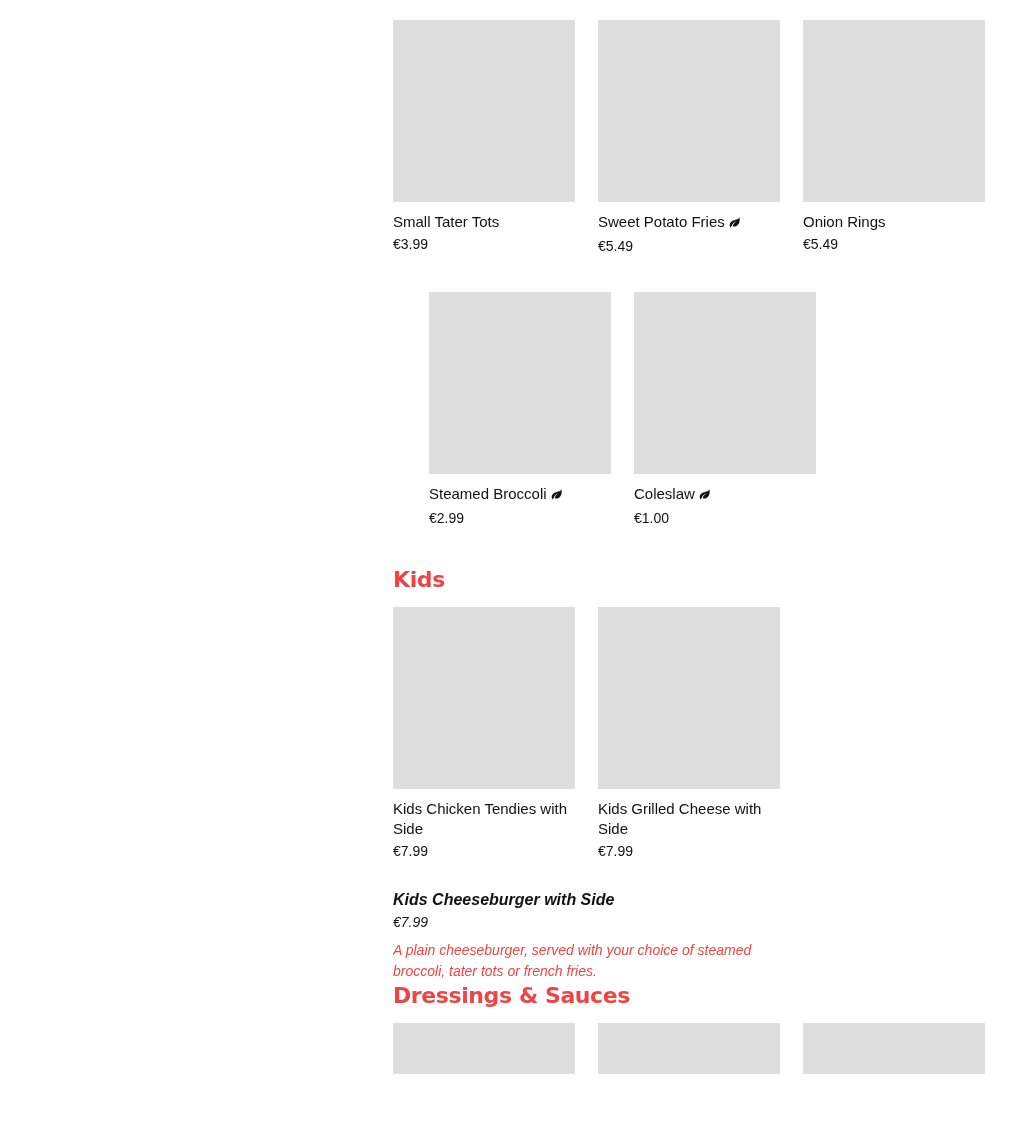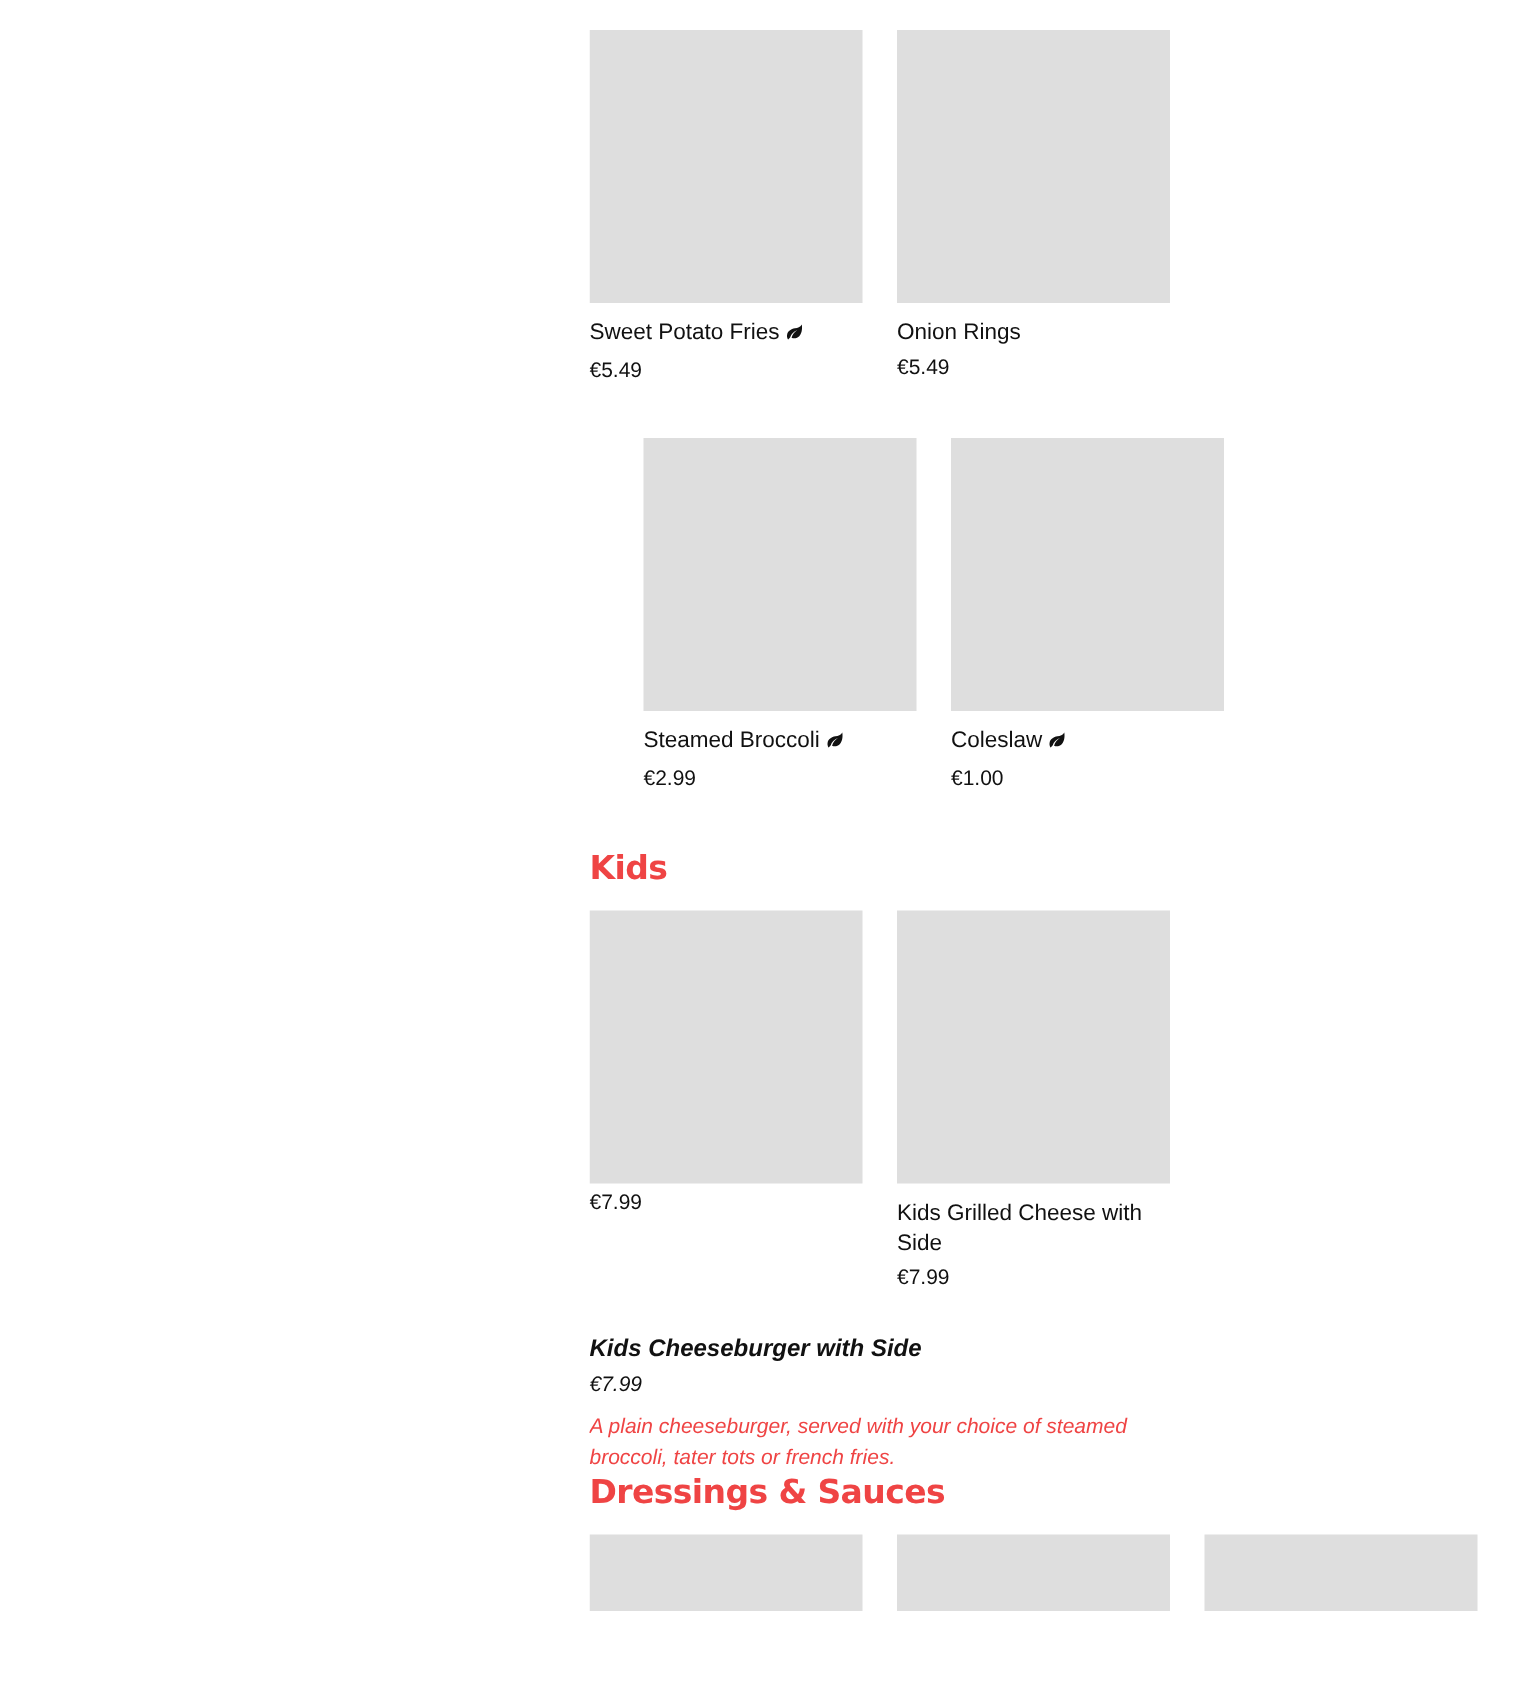--- a/index.html
+++ b/index.html
@@ -118,20 +118,25 @@
 </head>
 <body>
 
 <div class="page">
   <div class="content">
 
     <section class="section" id="section-sides">
 
       <div class="grid" id="sides-row-1">
 
+        <div class="card">
+          <div class="thumb"></div>
+          <span class="card-title"><span>Small Tater Tots</span></span>
+          <span class="card-price">€3.99</span>
+        </div>
 
         <div class="card">
           <div class="thumb"></div>
           <span class="card-title"><span>Sweet Potato Fries</span><span class="leaf"><svg width="13" height="13" viewBox="0 0 16 16" aria-hidden="true">
                   <path d="M14.2 1.6C12.9 4 10.9 4.3 8.6 4.8 5.3 5.5 2.6 7 2.1 10.3c-.2 1.3.1 2.6.8 3.6l.1.1 1.6-1.6c.9-3 3-5.1 6.1-6.2-2.5 1.5-4.1 3.6-4.9 6.3 1.2.6 2.7.7 4 .2 3.6-1.3 5.2-5.9 4.4-11.1z" fill="#111111"></path>
                 </svg></span></span>
           <span class="card-price">€5.49</span>
         </div>
 
         <div class="card">
@@ -165,20 +170,21 @@
     </section>
 
     <section class="section" id="section-kids">
 
       <h2 class="section-heading kids-heading">Kids</h2>
 
       <div class="grid">
 
         <div class="card">
           <div class="thumb"></div>
+          <span class="card-title"><span>Kids Chicken Tendies with Side</span></span>
           <span class="card-price">€7.99</span>
         </div>
 
         <div class="card">
           <div class="thumb"></div>
           <span class="card-title"><span>Kids Grilled Cheese with Side</span></span>
           <span class="card-price">€7.99</span>
         </div>
 
       </div>

